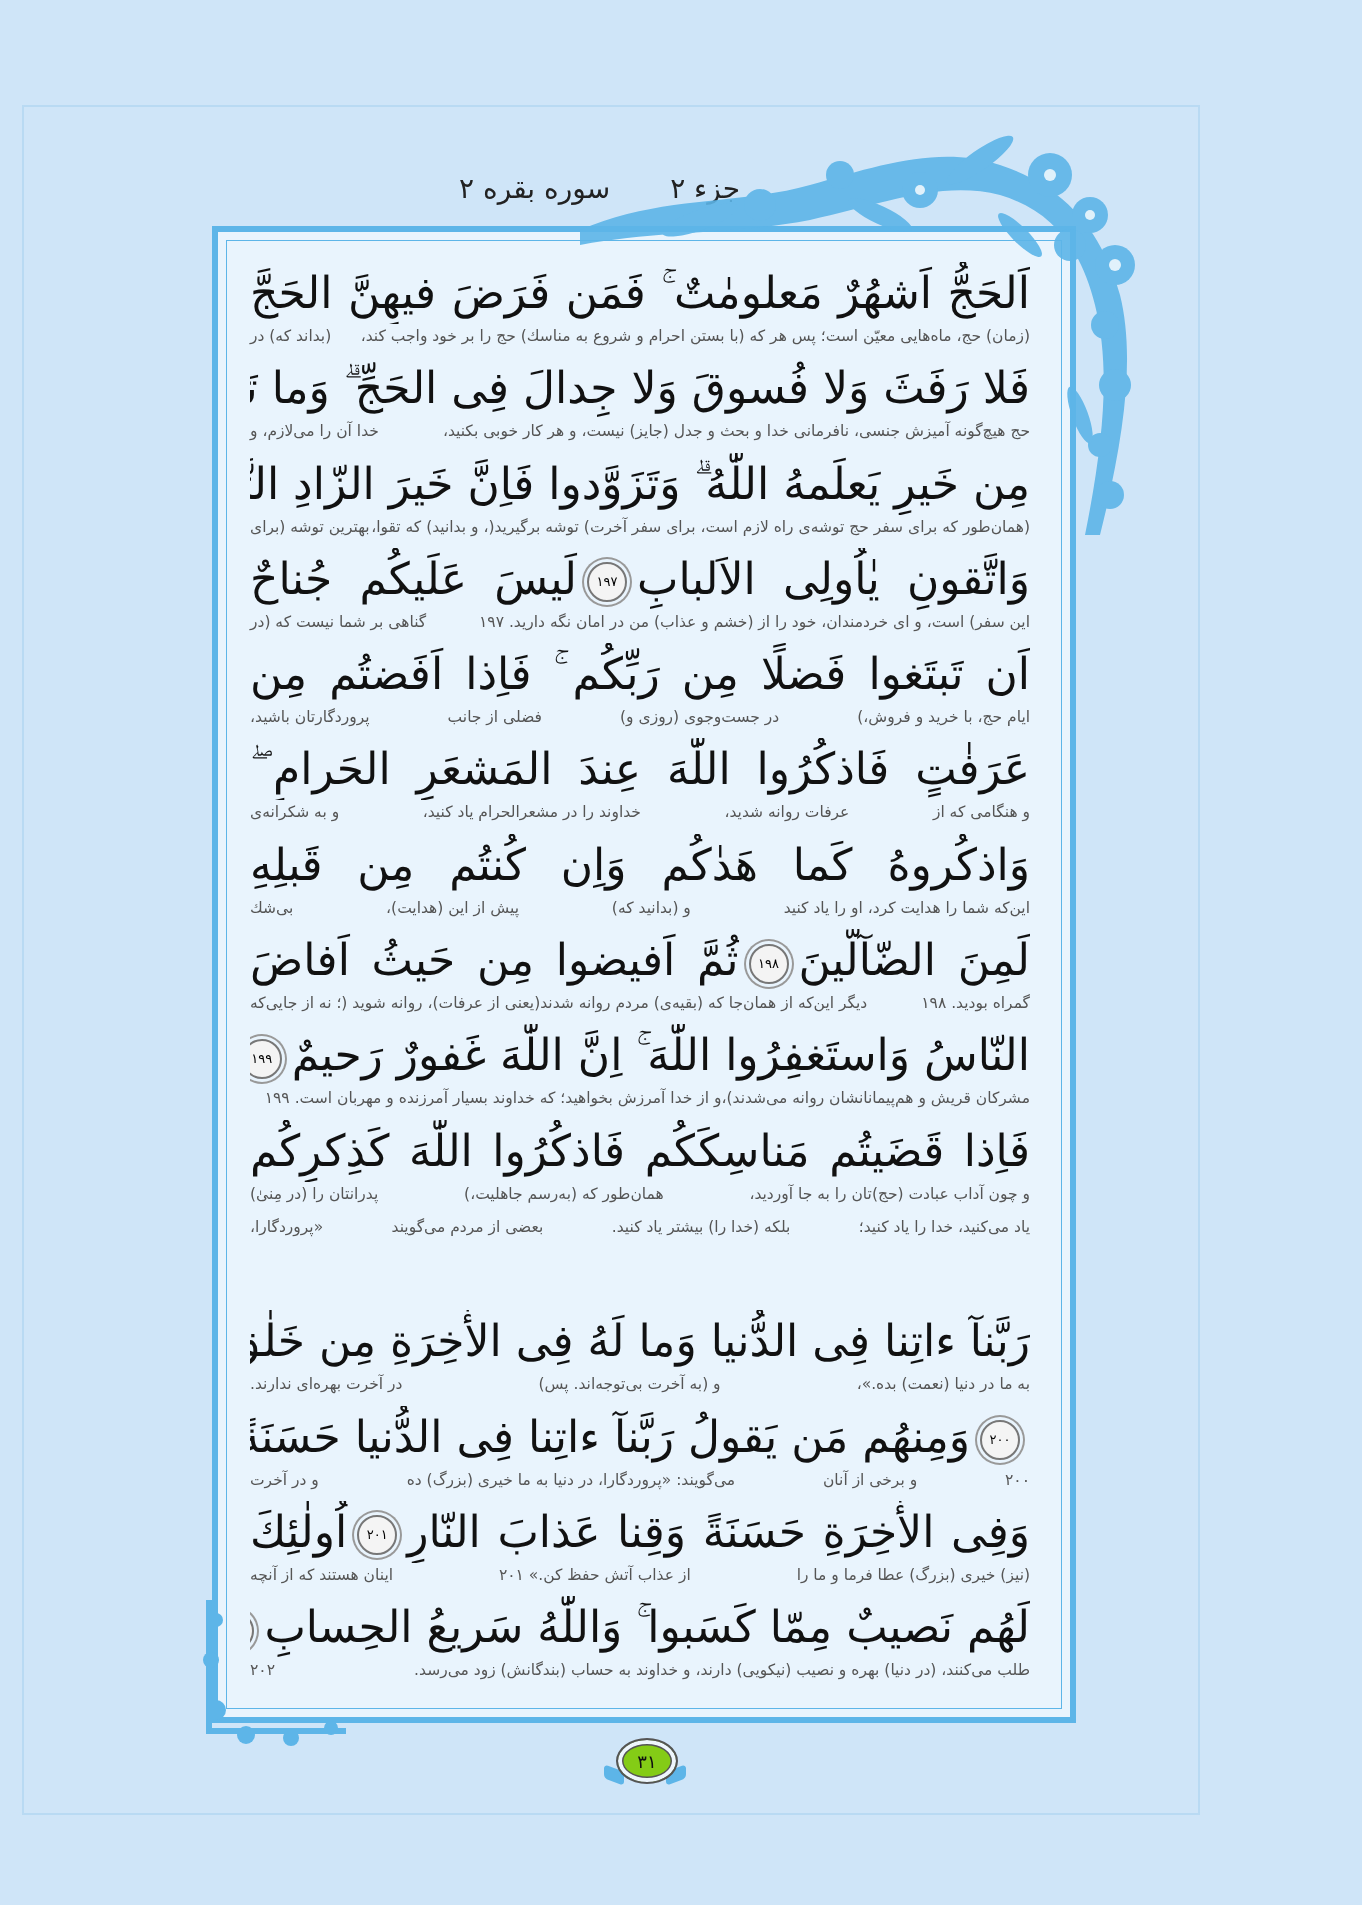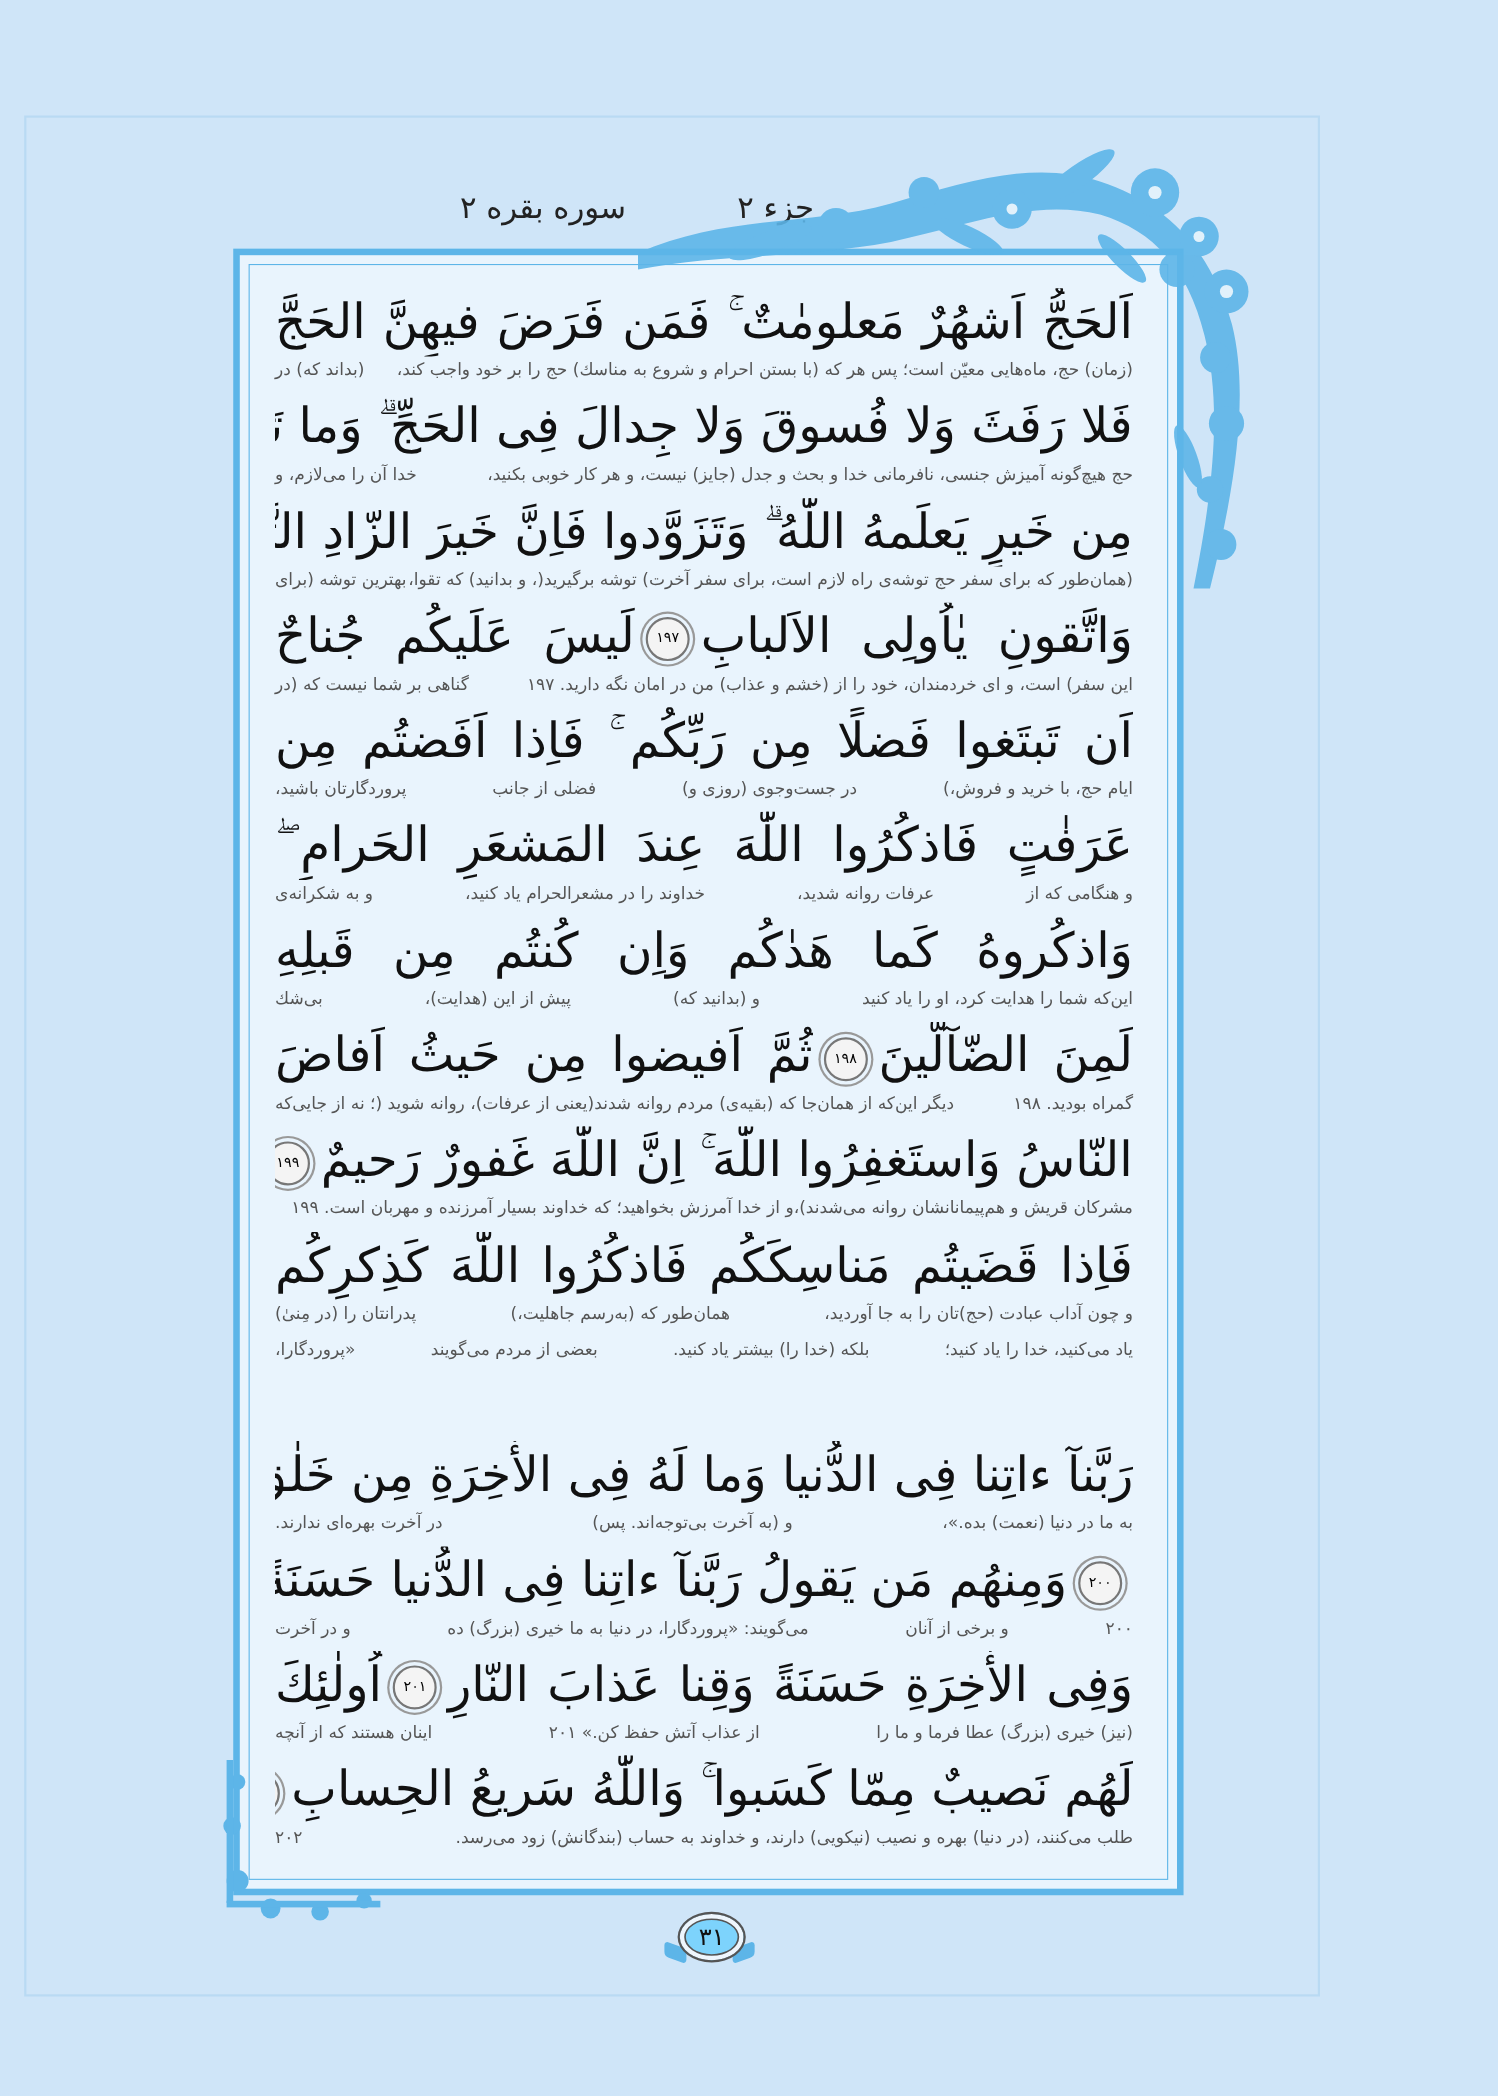--- a/index.html
+++ b/index.html
@@ -1,30 +1,30 @@
 <!DOCTYPE html>
 <html><head>
 <meta charset="utf-8">
 <style>
   html,body{margin:0;padding:0;}
   body{width:1362px;height:1905px;background:#cfe5f8;position:relative;overflow:hidden;font-family:"DejaVu Sans",sans-serif;}
   .page-outline{position:absolute;left:22px;top:105px;width:1178px;height:1710px;border:2px solid #b9daf3;box-sizing:border-box;}
   .header{position:absolute;top:168px;left:380px;width:360px;height:40px;direction:rtl;display:flex;gap:60px;align-items:center;color:#222;font-size:28px;font-family:"DejaVu Sans",sans-serif;}
-  .header span{white-space:nowrap;margin-left:41px;}
+  .header span{white-space:nowrap;}
   .frame-outer{position:absolute;left:212px;top:226px;width:864px;height:1497px;border:6px solid #5db5e8;box-sizing:border-box;background:#e9f4fd;}
   .frame-inner{position:absolute;left:8px;top:8px;right:8px;bottom:8px;border:1.5px solid #5db5e8;}
   .ornament-tr{position:absolute;left:580px;top:135px;width:570px;height:460px;pointer-events:none;}
   .ornament-bl{position:absolute;left:196px;top:1600px;width:150px;height:150px;pointer-events:none;}
   .content{position:absolute;left:250px;top:262px;width:780px;direction:rtl;}
   .line{height:95.3px;position:relative;}
   .ayah-text{display:block;text-align:justify;text-align-last:justify;font-family:"DejaVu Serif",serif;font-size:44px;line-height:62px;color:#111;white-space:nowrap;overflow:hidden;height:62px;}
   .translation{display:flex;justify-content:space-between;font-size:15.5px;line-height:24px;color:#555;white-space:nowrap;}
   .marker{display:inline-flex;align-items:center;justify-content:center;width:36px;height:36px;border-radius:50%;border:2px solid #777;background:#f4f4f4;box-shadow:0 0 0 3px #e9f4fd,0 0 0 5px #999;font-size:13px;color:#000000;vertical-align:middle;margin:0 10px;font-family:"DejaVu Sans",sans-serif;}
   .page-num{position:absolute;left:604px;top:1738px;width:82px;height:50px;}
-  .page-num .ring{position:absolute;left:12px;top:0;width:58px;height:42px;border-radius:50%;border:2px solid #555;background:#7dd3fc;display:flex;align-items:center;justify-content:center;font-size:22px;color:#111;box-shadow:inset 0 0 0 4px #eef6fd, inset 0 0 0 5.5px #555;}
+  .page-num .ring{position:absolute;left:12px;top:0;width:58px;height:42px;border-radius:50%;border:2px solid #555;background:#84cc16;display:flex;align-items:center;justify-content:center;font-size:18px;color:#111;box-shadow:inset 0 0 0 4px #eef6fd, inset 0 0 0 5.5px #555;}
   .page-num .ribbon{position:absolute;top:30px;width:20px;height:14px;background:#5db5e8;border-radius:4px;}
   .page-num .ribbon.l{left:0;transform:skewY(20deg);}
   .page-num .ribbon.r{right:0;transform:skewY(-20deg);}
 </style>
 </head>
 <body>
 
 <div class="page-outline"></div>
 
 <div class="header">

